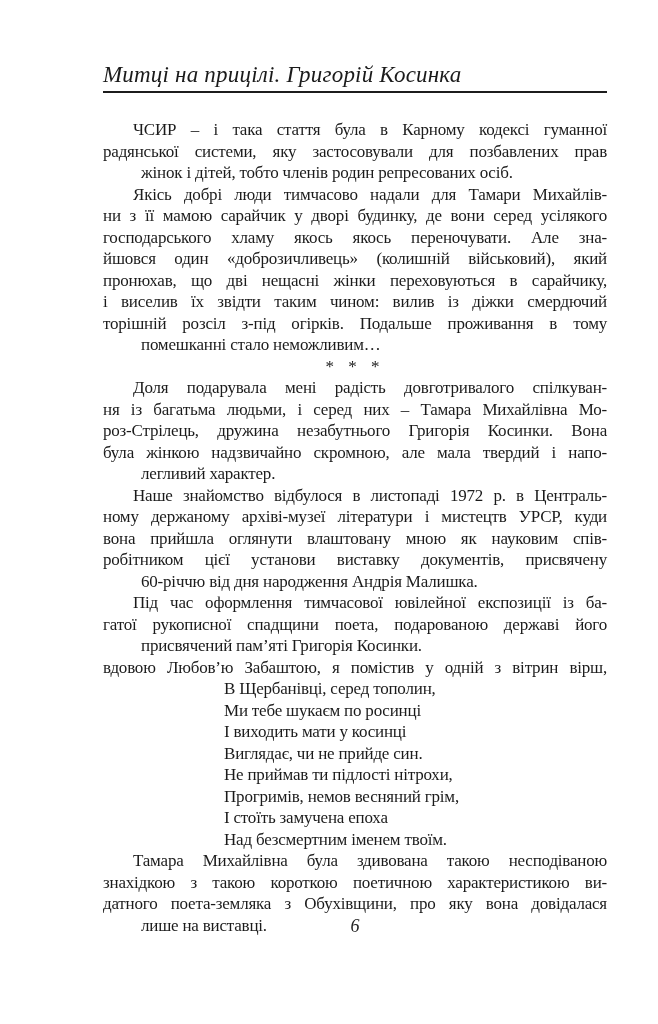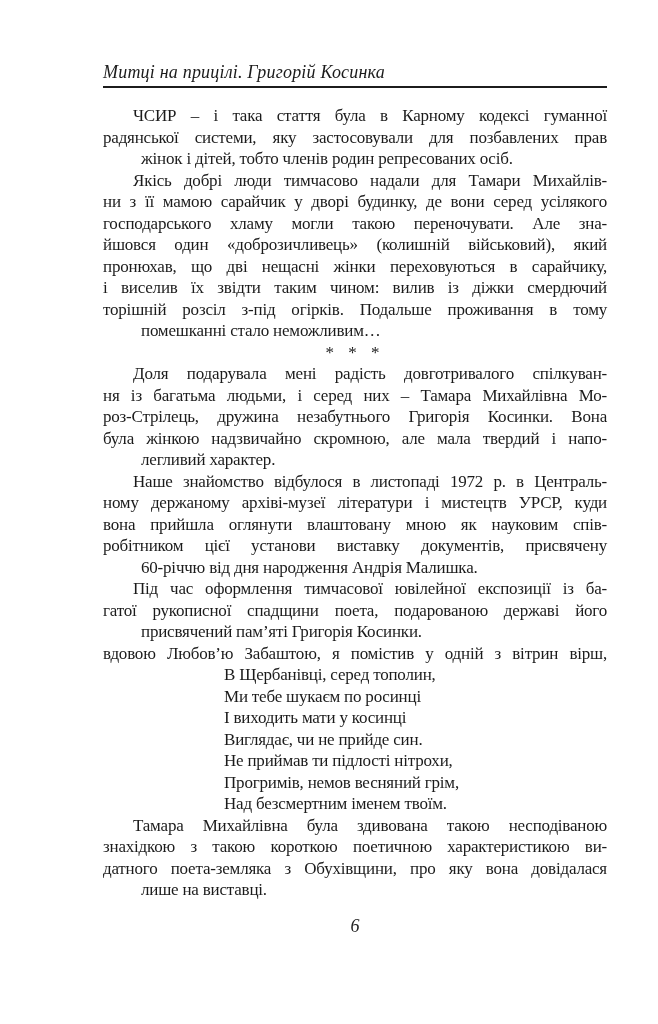--- a/index.html
+++ b/index.html
@@ -13,27 +13,27 @@
   }
   .page-header {
     position: absolute;
     left: 103px; top: 62px;
     width: 504px;
     border-bottom: 2px solid #1c1c1c;
     padding-bottom: 3px;
   }
   .running-title {
     font-style: italic;
-    font-size: 18px;
+    font-size: 23px;
     letter-spacing: 0.2px;
     white-space: nowrap;
   }
   .page-body {
     position: absolute;
-    left: 103px; top: 105px;
+    left: 103px; top: 119px;
     width: 504px;
     font-size: 17px;
     line-height: 21.5px;
     letter-spacing: -0.2px;
   }
   .para .line {
     text-align: justify;
     text-align-last: justify;
     white-space: normal;
   }
@@ -67,21 +67,21 @@
 
 <div class="page-body">
     <div class="para">
       <div class="line first">ЧСИР – і така стаття була в Карному кодексі гуманної</div>
       <div class="line">радянської системи, яку застосовували для позбавлених прав</div>
       <div class="line last">жінок і дітей, тобто членів родин репресованих осіб.</div>
     </div>
     <div class="para">
       <div class="line first">Якісь добрі люди тимчасово надали для Тамари Михайлів-</div>
       <div class="line">ни з її мамою сарайчик у дворі будинку, де вони серед усілякого</div>
-      <div class="line">господарського хламу могли такою переночувати. Але зна-</div>
+      <div class="line">господарського хламу якось якось переночувати. Але зна-</div>
       <div class="line">йшовся один «доброзичливець» (колишній військовий), який</div>
       <div class="line">пронюхав, що дві нещасні жінки переховуються в сарайчику,</div>
       <div class="line">і виселив їх звідти таким чином: вилив із діжки смердючий</div>
       <div class="line">торішній розсіл з-під огірків. Подальше проживання в тому</div>
       <div class="line last">помешканні стало неможливим…</div>
     </div>
     <div class="separator">* * *</div>
     <div class="para">
       <div class="line first">Доля подарувала мені радість довготривалого спілкуван-</div>
       <div class="line">ня із багатьма людьми, і серед них – Тамара Михайлівна Мо-</div>
@@ -102,20 +102,21 @@
       <div class="line last">присвячений пам’яті Григорія Косинки.</div>
       <div class="line">вдовою Любов’ю Забаштою, я помістив у одній з вітрин вірш,</div>
     </div>
     <div class="verse">
       <div class="verse-line">В Щербанівці, серед тополин,</div>
       <div class="verse-line">Ми тебе шукаєм по росинці</div>
       <div class="verse-line">І виходить мати у косинці</div>
       <div class="verse-line">Виглядає, чи не прийде син.</div>
       <div class="verse-line">Не приймав ти підлості нітрохи,</div>
       <div class="verse-line">Прогримів, немов весняний грім,</div>
+      <div class="verse-line">І стоїть замучена епоха</div>
       <div class="verse-line">Над безсмертним іменем твоїм.</div>
     </div>
     <div class="para">
       <div class="line first">Тамара Михайлівна була здивована такою несподіваною</div>
       <div class="line">знахідкою з такою короткою поетичною характеристикою ви-</div>
       <div class="line">датного поета-земляка з Обухівщини, про яку вона довідалася</div>
       <div class="line last">лише на виставці.</div>
     </div>
   </div>
 

